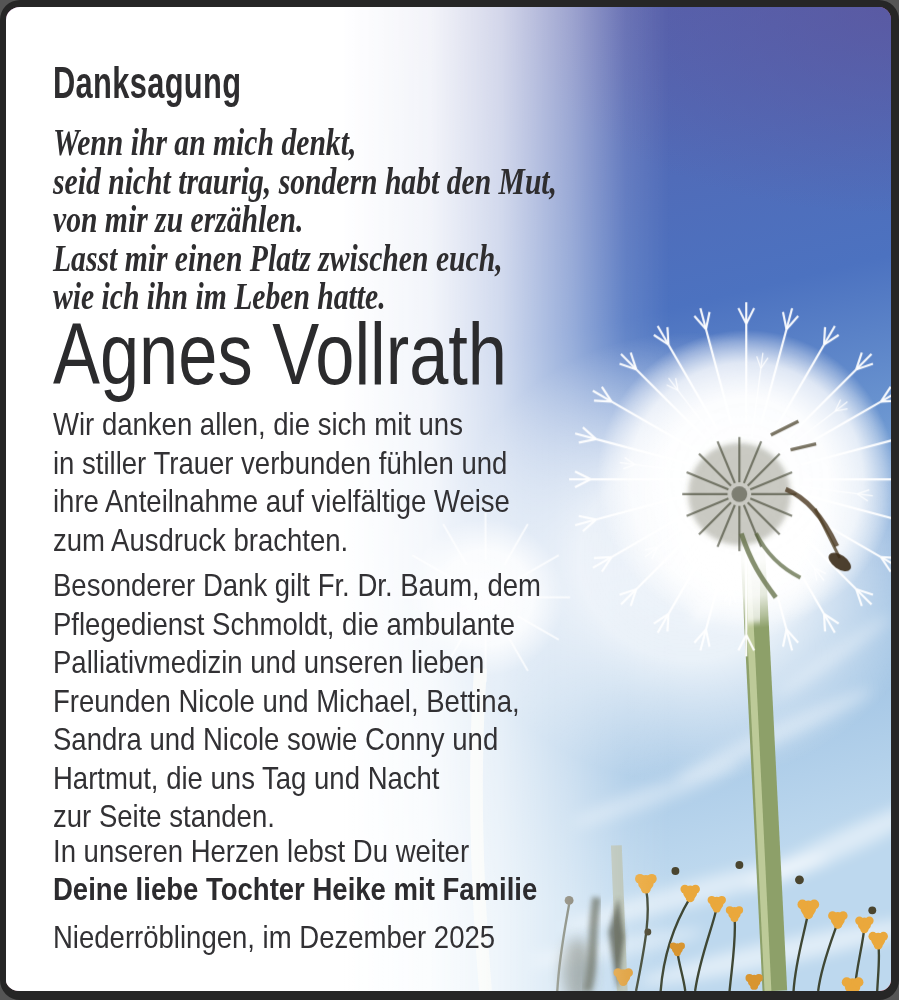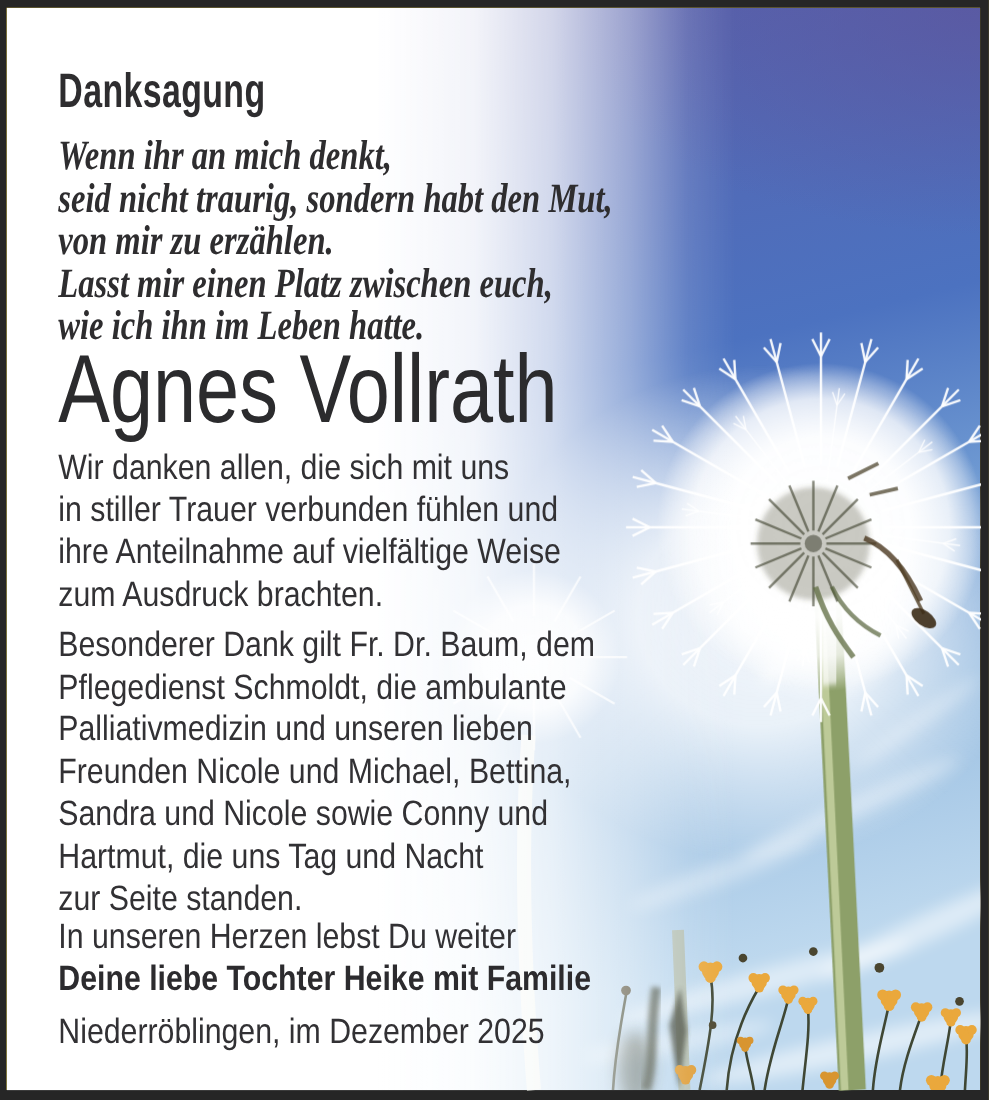--- a/index.html
+++ b/index.html
@@ -4,23 +4,24 @@
 <style>
   html, body { margin: 0; padding: 0; background: #555; }
   .page {
     position: relative;
     width: 899px;
     height: 1000px;
     box-sizing: border-box;
     border-style: solid;
     border-color: #262626;
     border-width: 7px 8px 9px 6px;
-    background: #fde047;
+    background: #ef4444;
     overflow: hidden;
     font-family: "Liberation Sans", sans-serif;
+    border-radius: 20px;
   }
   .photo-svg {
     position: absolute;
     inset: 0;
     width: 100%;
     height: 100%;
     display: block;
   }
   .white-fade {
     position: absolute;

